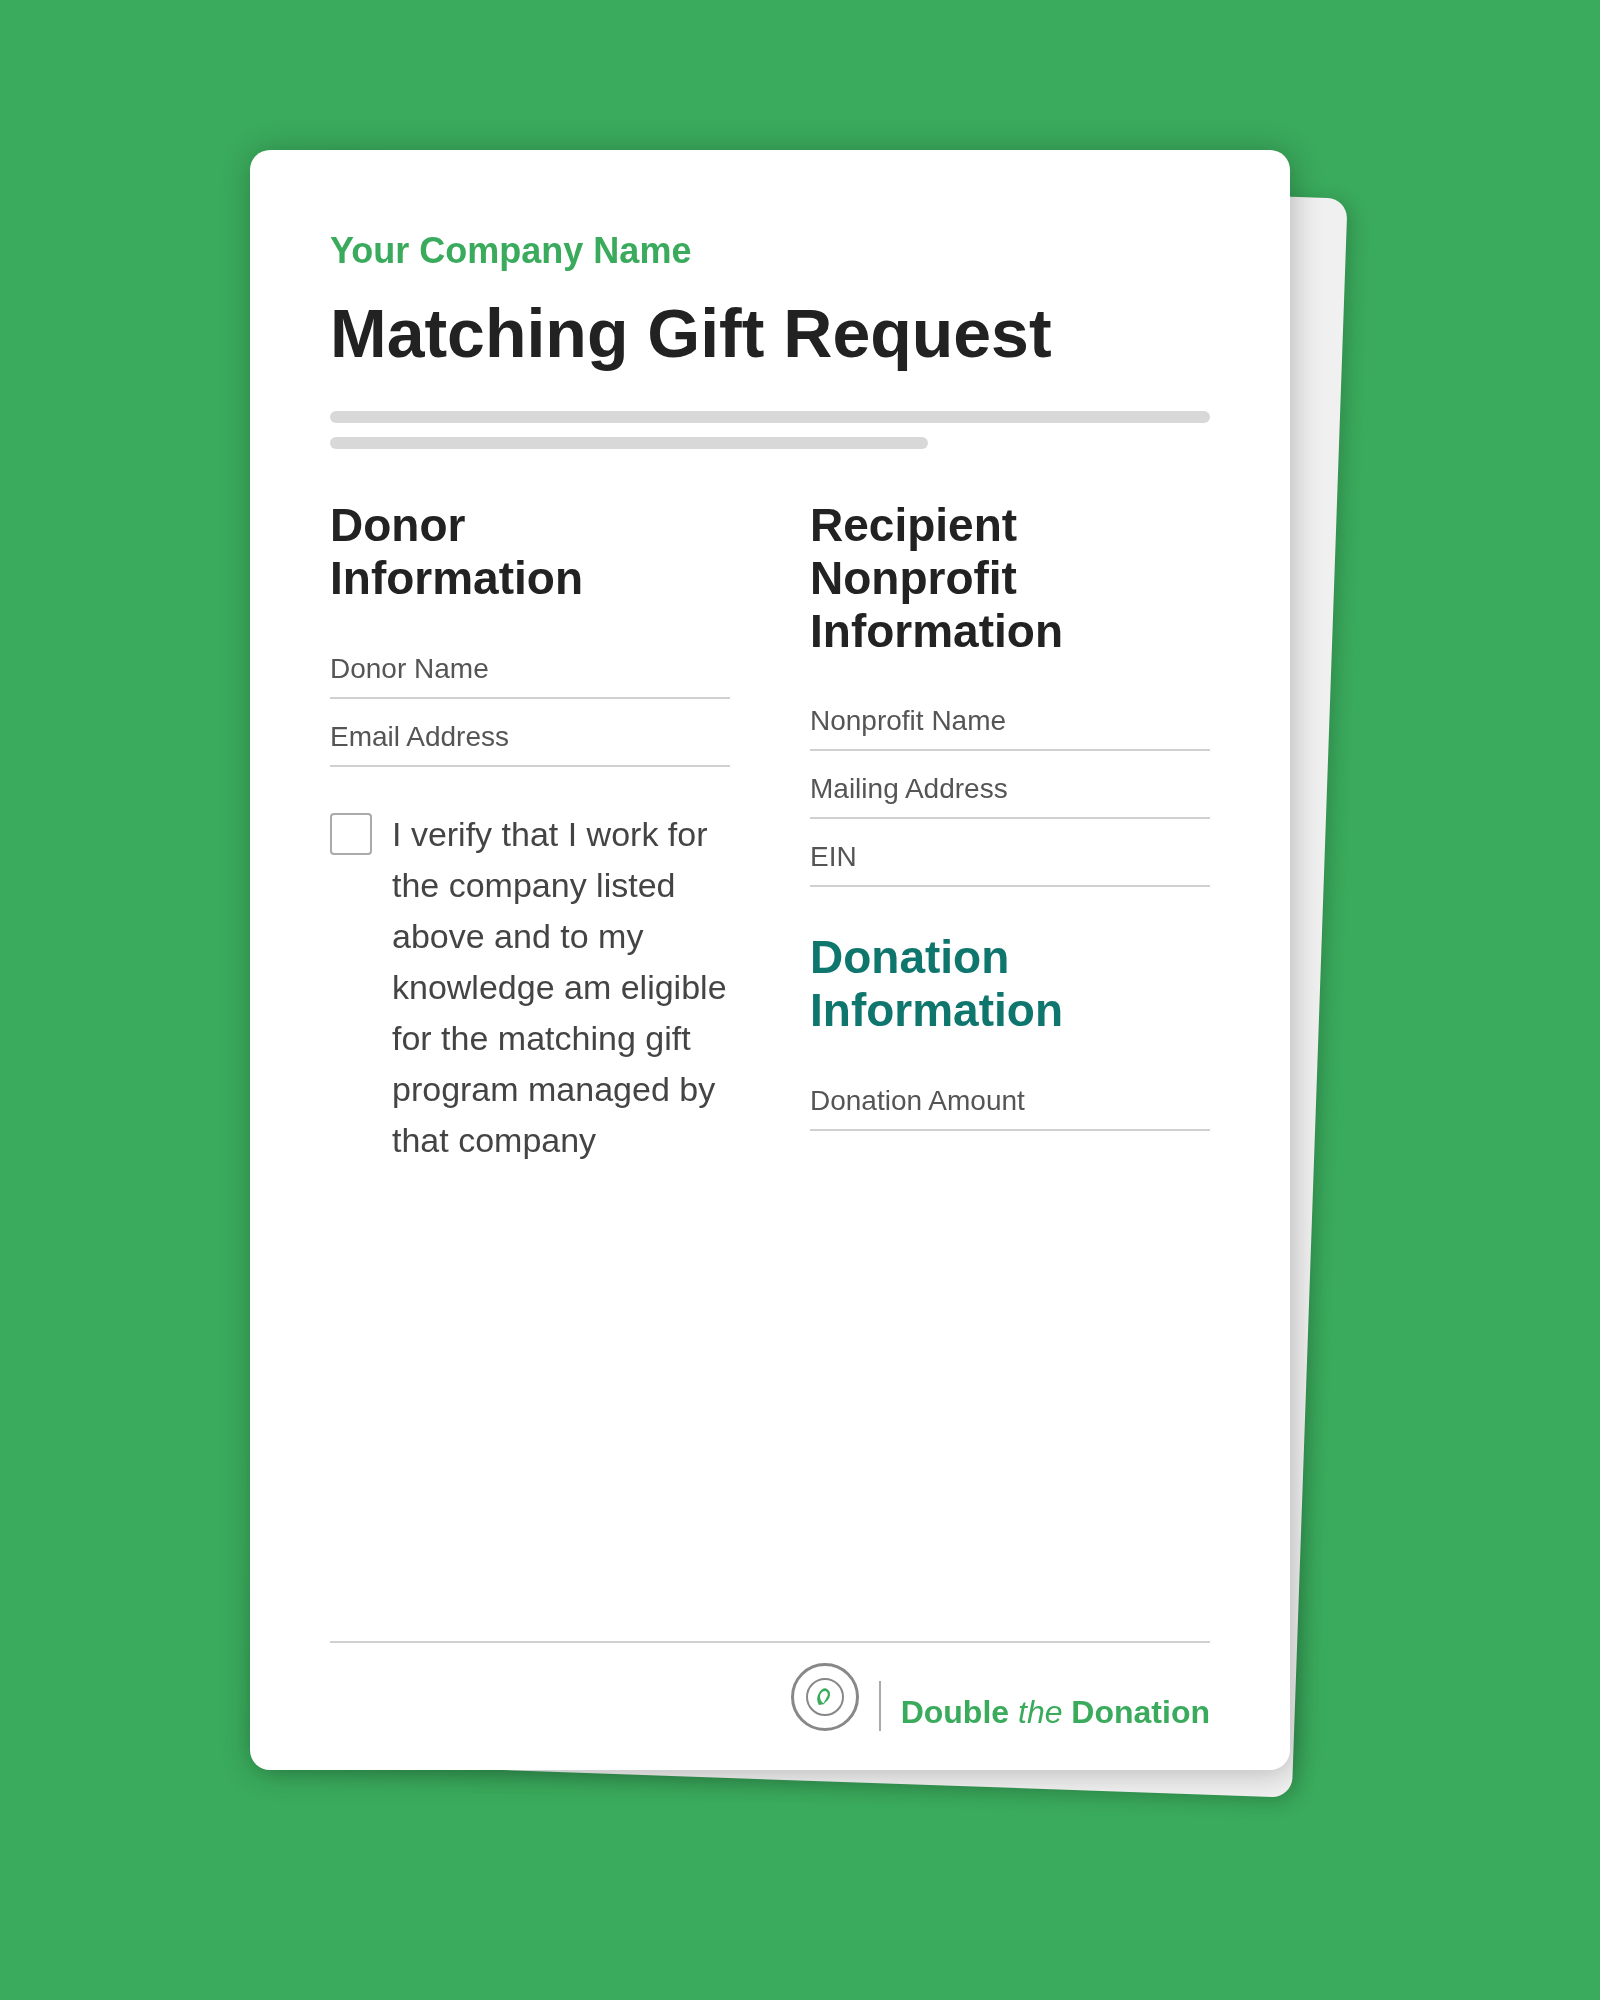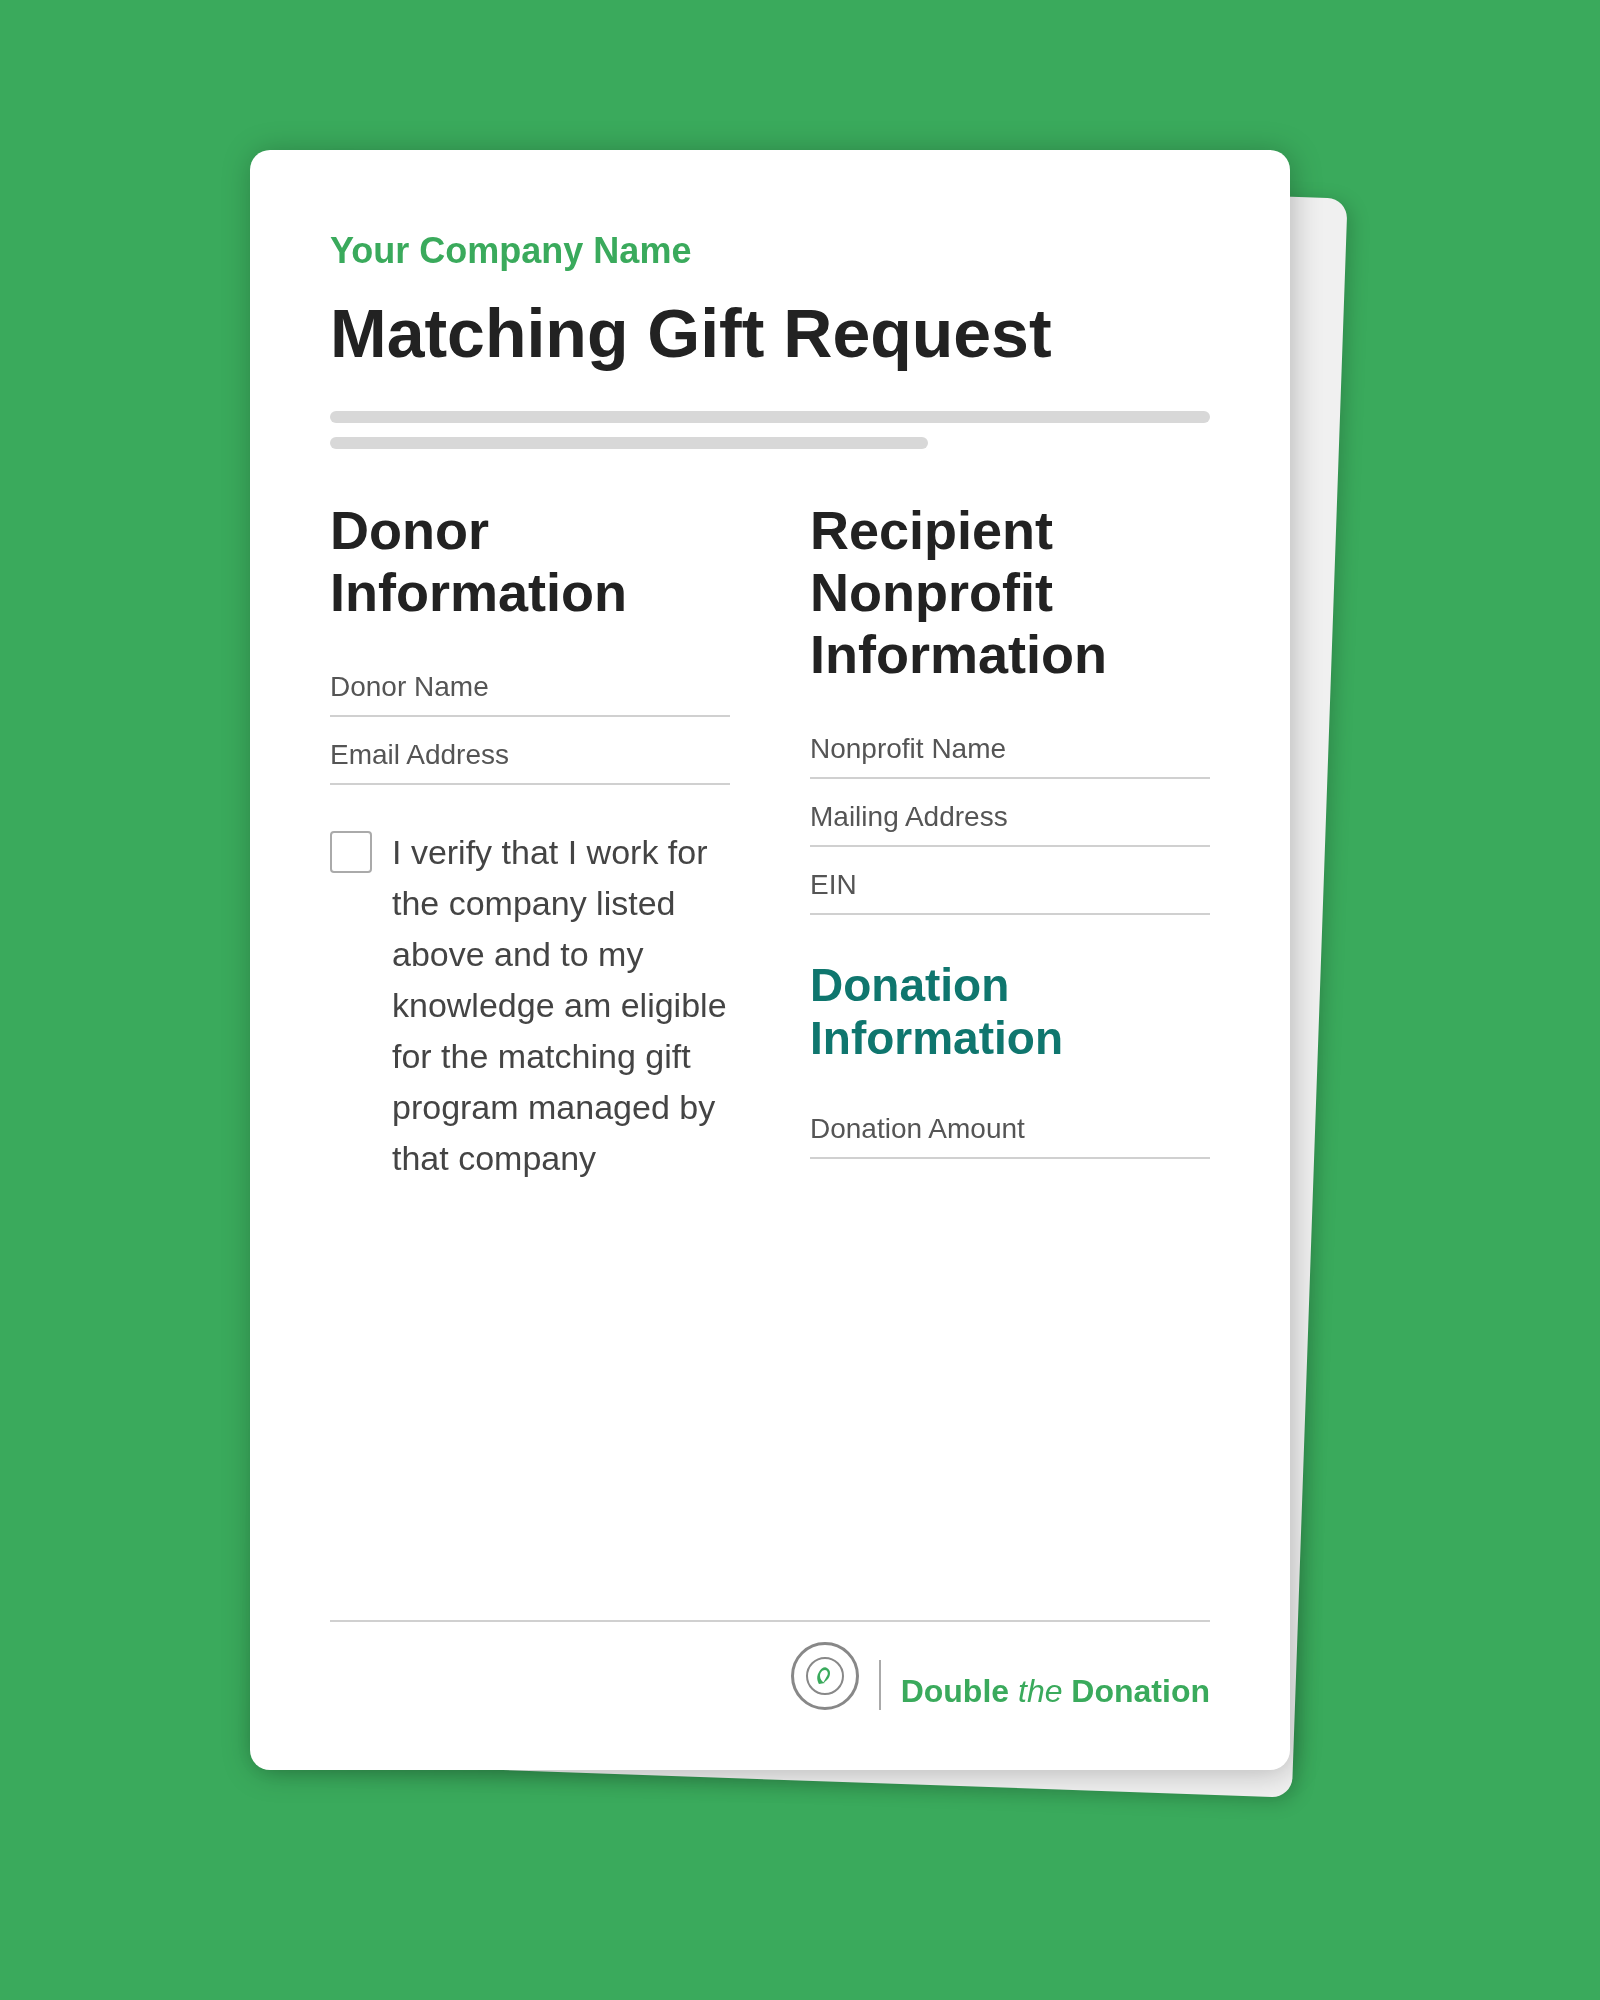--- a/index.html
+++ b/index.html
@@ -44,21 +44,21 @@
     
     .paper-main {
       position: absolute;
       top: 0;
       left: 0;
       width: 1040px;
       height: 1620px;
       background: #ffffff;
       border-radius: 20px;
       box-shadow: 2px 2px 30px rgba(0,0,0,0.25);
-      padding: 80px 80px 60px 80px;
+      padding: 80px 80px 39px 80px;
       display: flex;
       flex-direction: column;
     }
 
     .company-name {
       color: #3aaa5c;
       font-size: 36px;
       font-weight: 700;
       margin-bottom: 24px;
     }
@@ -96,21 +96,21 @@
       flex: 1;
     }
 
     .form-column {
       flex: 1;
       display: flex;
       flex-direction: column;
     }
 
     .section-title {
-      font-size: 54px;
+      font-size: 46px;
       font-weight: 900;
       color: #222222;
       margin-bottom: 30px;
       line-height: 1.15;
     }
 
     .form-field {
       border-bottom: 2px solid #d0d0d0;
       padding: 18px 0 12px 0;
       margin-bottom: 4px;

